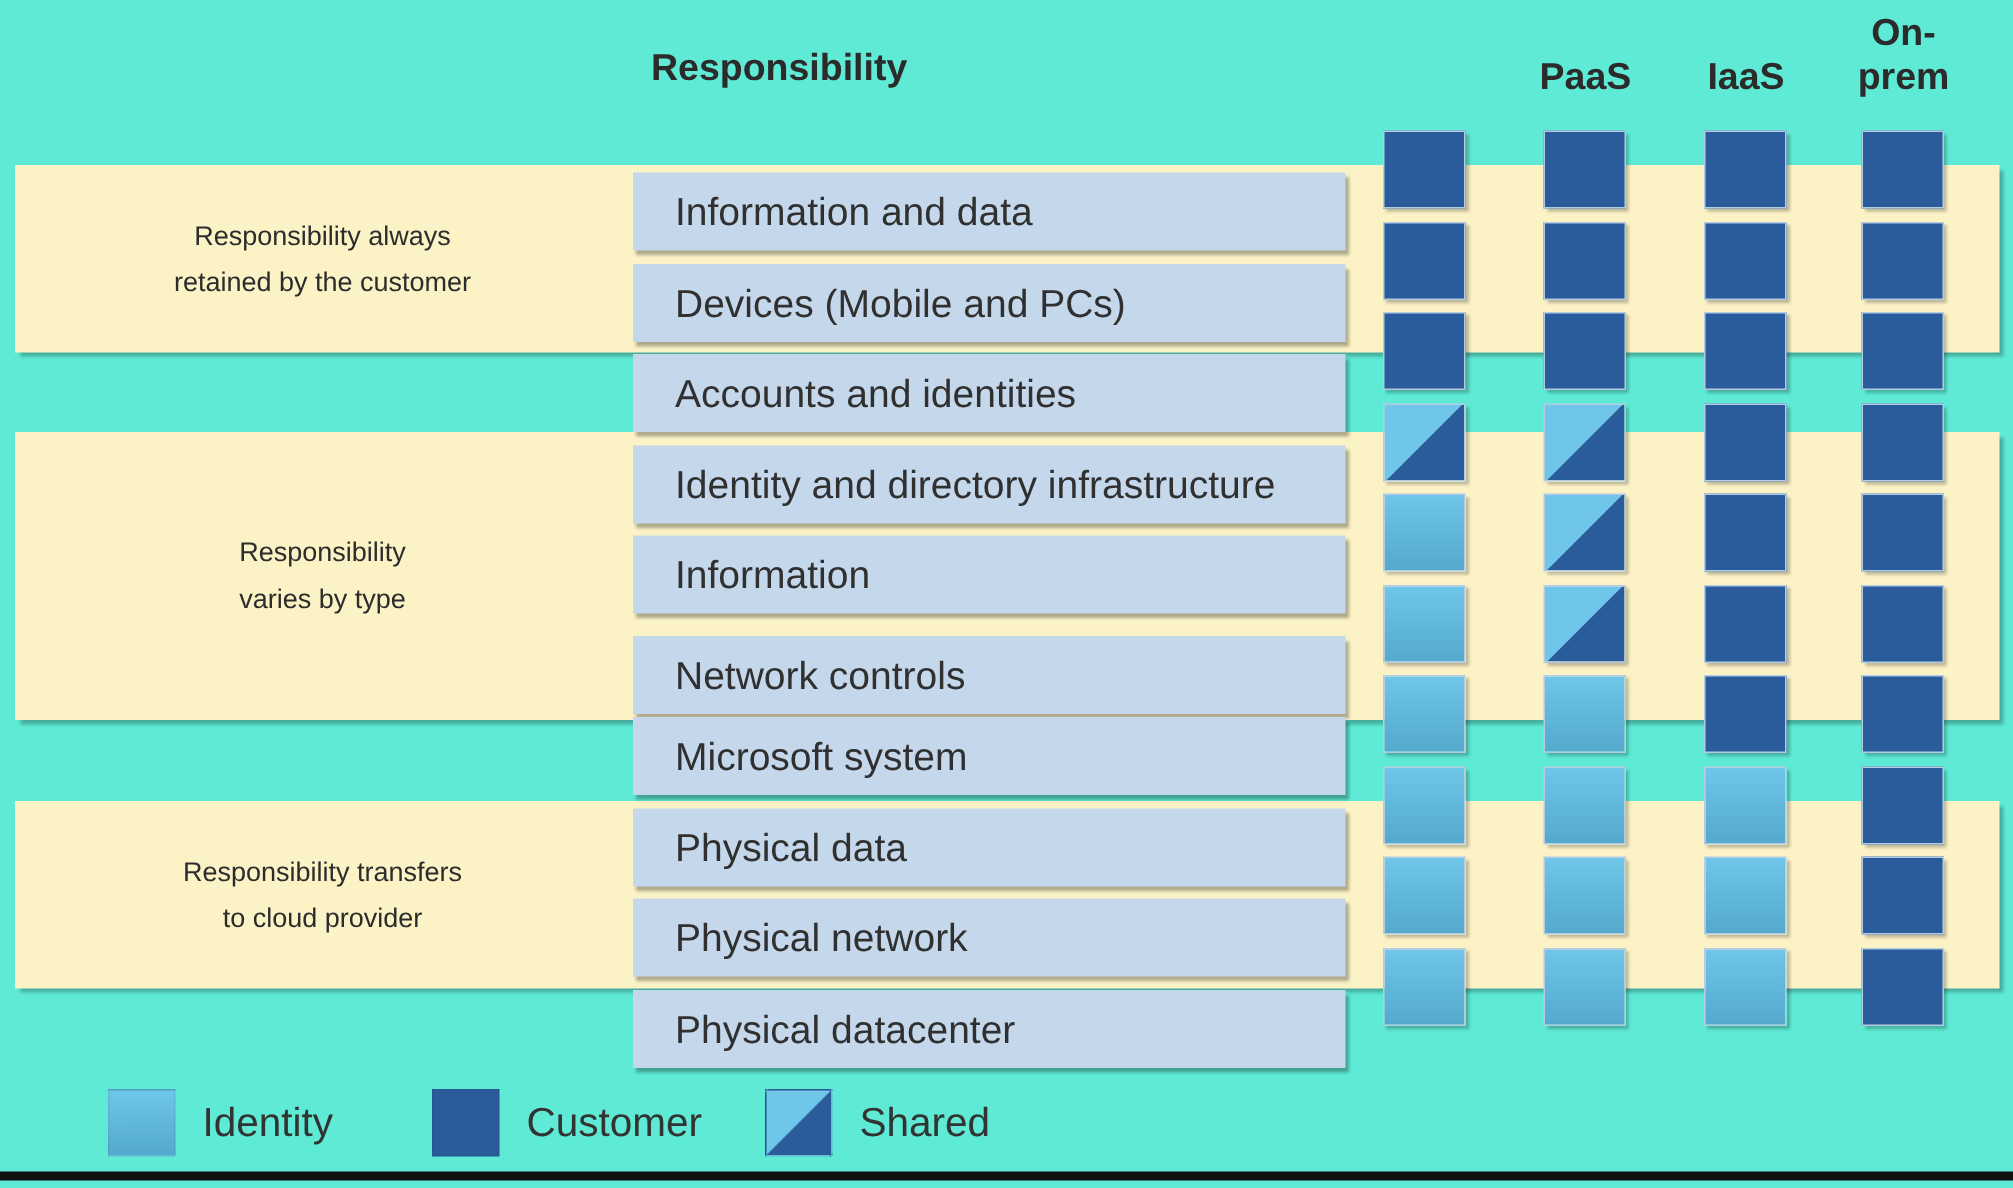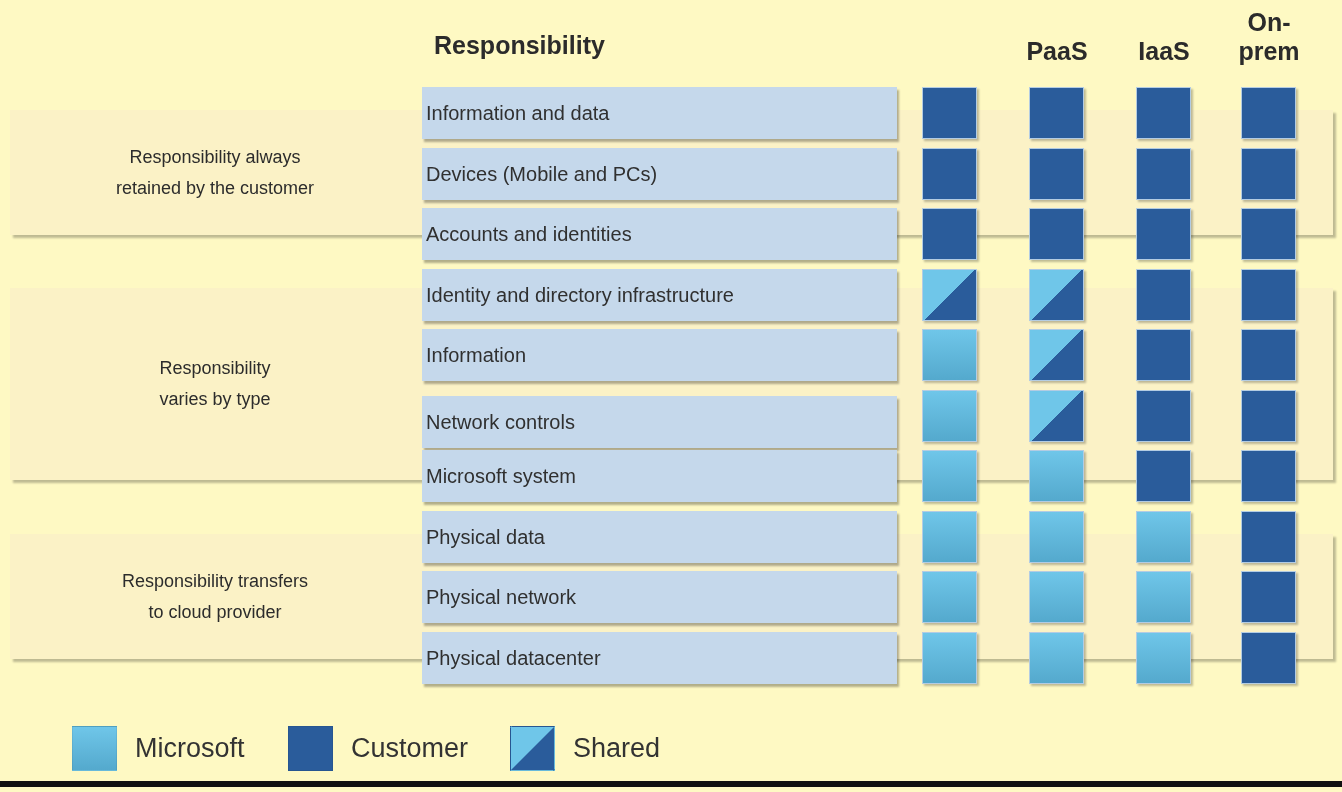--- a/index.html
+++ b/index.html
@@ -1,19 +1,19 @@
 <!DOCTYPE html>
 <html><head>
 <meta charset="utf-8">
 <style>
   html,body{margin:0;padding:0;background:#ffffff;}
   #canvas{
     position:relative;
     width:1342px;height:792px;
-    background:#fef9c3;
+    background:#5eead4;
     overflow:hidden;
     font-family:"Liberation Sans", sans-serif;
     color:#2e2e2e;
   }
   .band{
     position:absolute;
     background:var(--band-yellow);
     box-shadow:3px 3px 2px rgba(0,0,0,0.25);
   }
   .group-label{
@@ -32,23 +32,23 @@
     position:absolute;top:0;height:66px;width:96px;
     display:flex;align-items:flex-end;justify-content:center;
     font-weight:bold;font-size:25px;line-height:29px;color:#2b2b2b;
     text-align:center;
   }
   .col-header .hdr-text{max-width:84px;}
   .row-label{
     position:absolute;
     background:var(--row-label-bg);
     box-shadow:2px 3px 2px rgba(0,0,0,0.3);
-    font-size:20px;color:#303030;
+    font-size:26px;color:#303030;
     display:flex;align-items:center;
-    padding-left:4px;box-sizing:border-box;
+    padding-left:28px;box-sizing:border-box;margin-top:28px;
   }
   .cell{
     position:absolute;
     box-sizing:border-box;
     border:1px solid #b3cce3;
     box-shadow:2px 2px 2px rgba(0,0,0,0.25);
   }
   .cell--customer{background:var(--customer);}
   .cell--microsoft{background:linear-gradient(180deg,var(--ms-top) 0%,var(--ms-bottom) 100%);}
   .cell--shared{background:linear-gradient(135deg,var(--ms-top) 49.6%,var(--customer) 50.4%);}
@@ -137,18 +137,18 @@
     <div class="cell cell--microsoft" style="left: 922px; top: 571px; width: 55px; height: 52px;"></div>
     <div class="cell cell--microsoft" style="left: 1029px; top: 571px; width: 55px; height: 52px;"></div>
     <div class="cell cell--microsoft" style="left: 1136px; top: 571px; width: 55px; height: 52px;"></div>
     <div class="cell cell--customer" style="left: 1241px; top: 571px; width: 55px; height: 52px;"></div>
     <div class="row-label" style="left: 422px; top: 632px; width: 475px; height: 52px;">Physical datacenter</div>
     <div class="cell cell--microsoft" style="left: 922px; top: 632px; width: 55px; height: 52px;"></div>
     <div class="cell cell--microsoft" style="left: 1029px; top: 632px; width: 55px; height: 52px;"></div>
     <div class="cell cell--microsoft" style="left: 1136px; top: 632px; width: 55px; height: 52px;"></div>
     <div class="cell cell--customer" style="left: 1241px; top: 632px; width: 55px; height: 52px;"></div>
     <div class="legend-swatch legend-swatch--microsoft" style="left: 72px; top: 726px;"></div>
-    <div class="legend-label" style="left: 135px; top: 726px;">Microsoft</div>
+    <div class="legend-label" style="left: 135px; top: 726px;">Identity</div>
     <div class="legend-swatch legend-swatch--customer" style="left: 288px; top: 726px;"></div>
     <div class="legend-label" style="left: 351px; top: 726px;">Customer</div>
     <div class="legend-swatch legend-swatch--shared" style="left: 510px; top: 726px;"></div>
     <div class="legend-label" style="left: 573px; top: 726px;">Shared</div>
   </div>
 
 </body></html>

